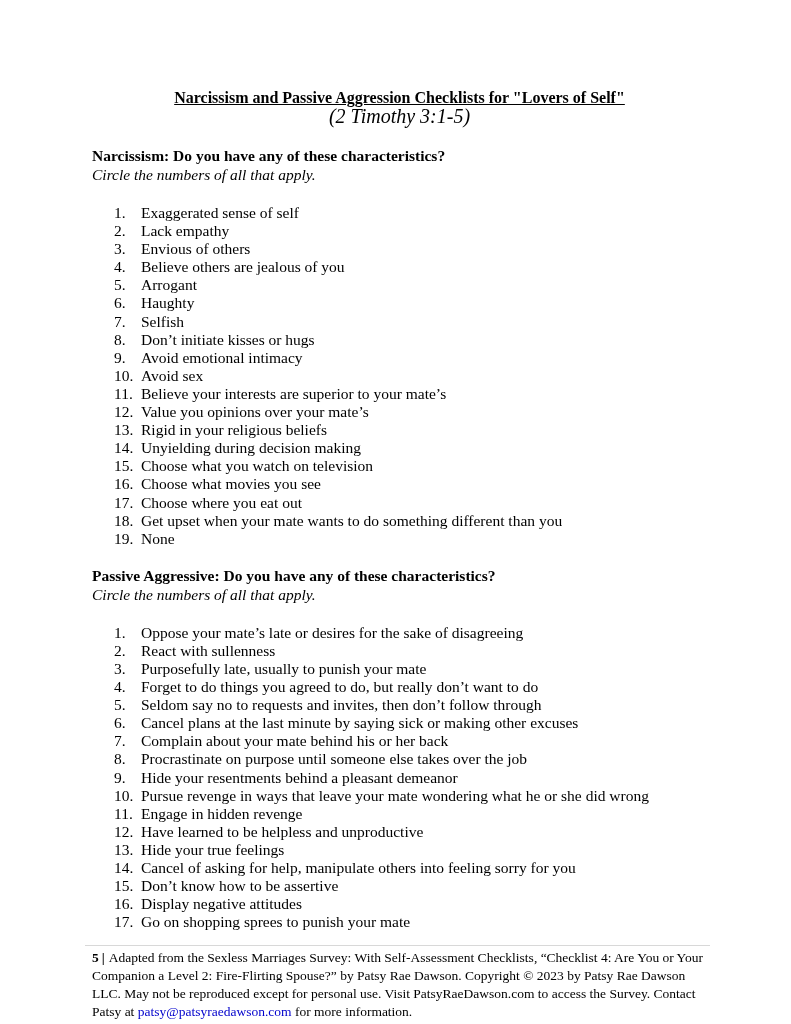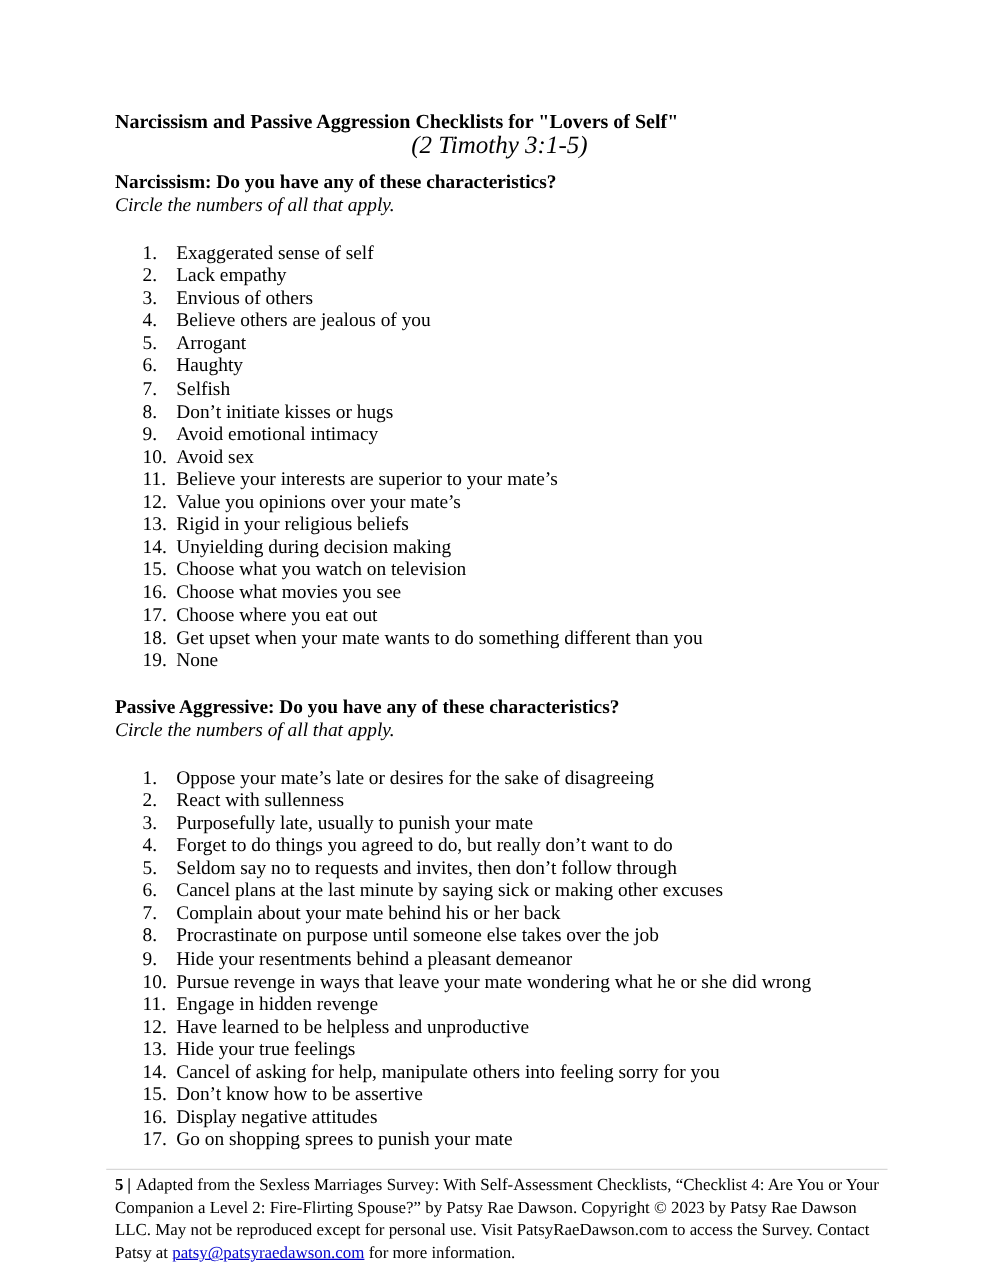--- a/index.html
+++ b/index.html
@@ -13,29 +13,31 @@
     color: #000000;
     font-family: "Liberation Serif", serif;
     font-size: 15.5px;
     line-height: 18px;
     overflow: hidden;
   }
   .title {
     font-weight: bold;
     font-size: 16px;
     line-height: 19px;
+    text-align: center;
+    text-decoration: underline;
   }
   .subtitle {
     font-style: italic;
     font-size: 20px;
     line-height: 19px;
     text-align: center;
   }
   .sec { margin: 0; }
-  .sec-1 { margin-top: 10px; }
+  .sec-1 { margin-top: 20px; }
   .sec-2 { margin-top: 18px; }
   .sec-heading {
     font-weight: bold;
     font-size: 15.5px;
     line-height: 19px;
     margin: 0;
   }
   .sec-instruction {
     font-style: italic;
     line-height: 19px;
@@ -61,21 +63,20 @@
     margin-top: 3px;
     width: 622px;
     font-size: 13.5px;
     line-height: 18px;
   }
   .fn-bold { font-weight: bold; }
   .fn-bar { font-weight: bold; margin: 0 4px 0 3px; }
   .fn-italic { }
   .email-link {
     color: #0000cc;
-    text-decoration: underline;
     cursor: pointer;
   }
 </style>
 </head>
 <body>
 
 <div class="page">
 
   <div class="title">Narcissism and Passive Aggression Checklists for "Lovers of Self"</div>
   <div class="subtitle">(2 Timothy 3:1-5)</div>

